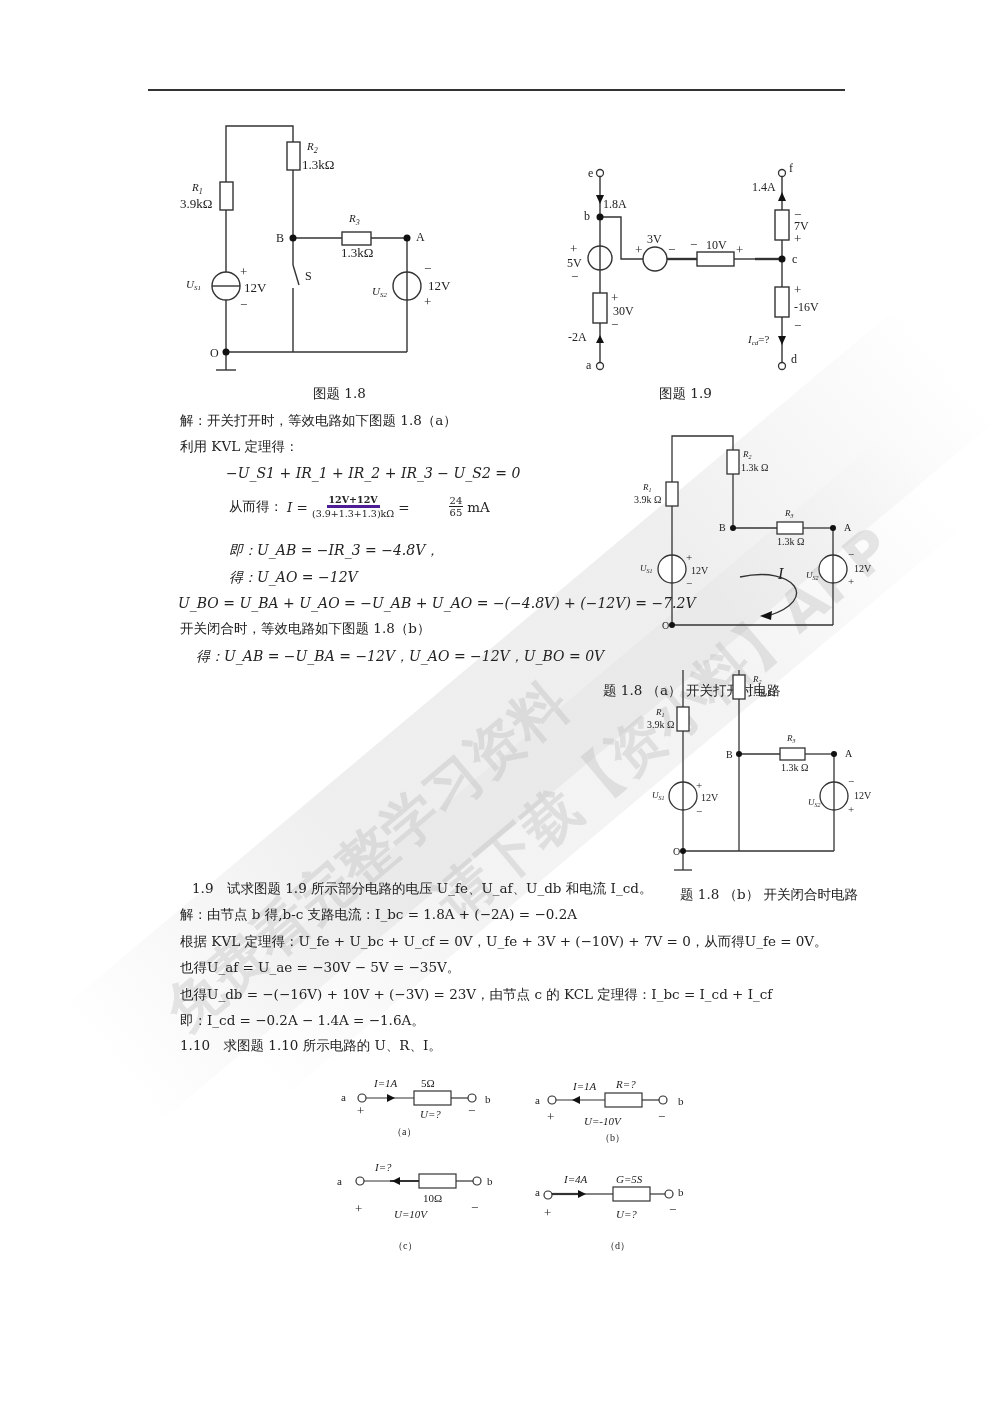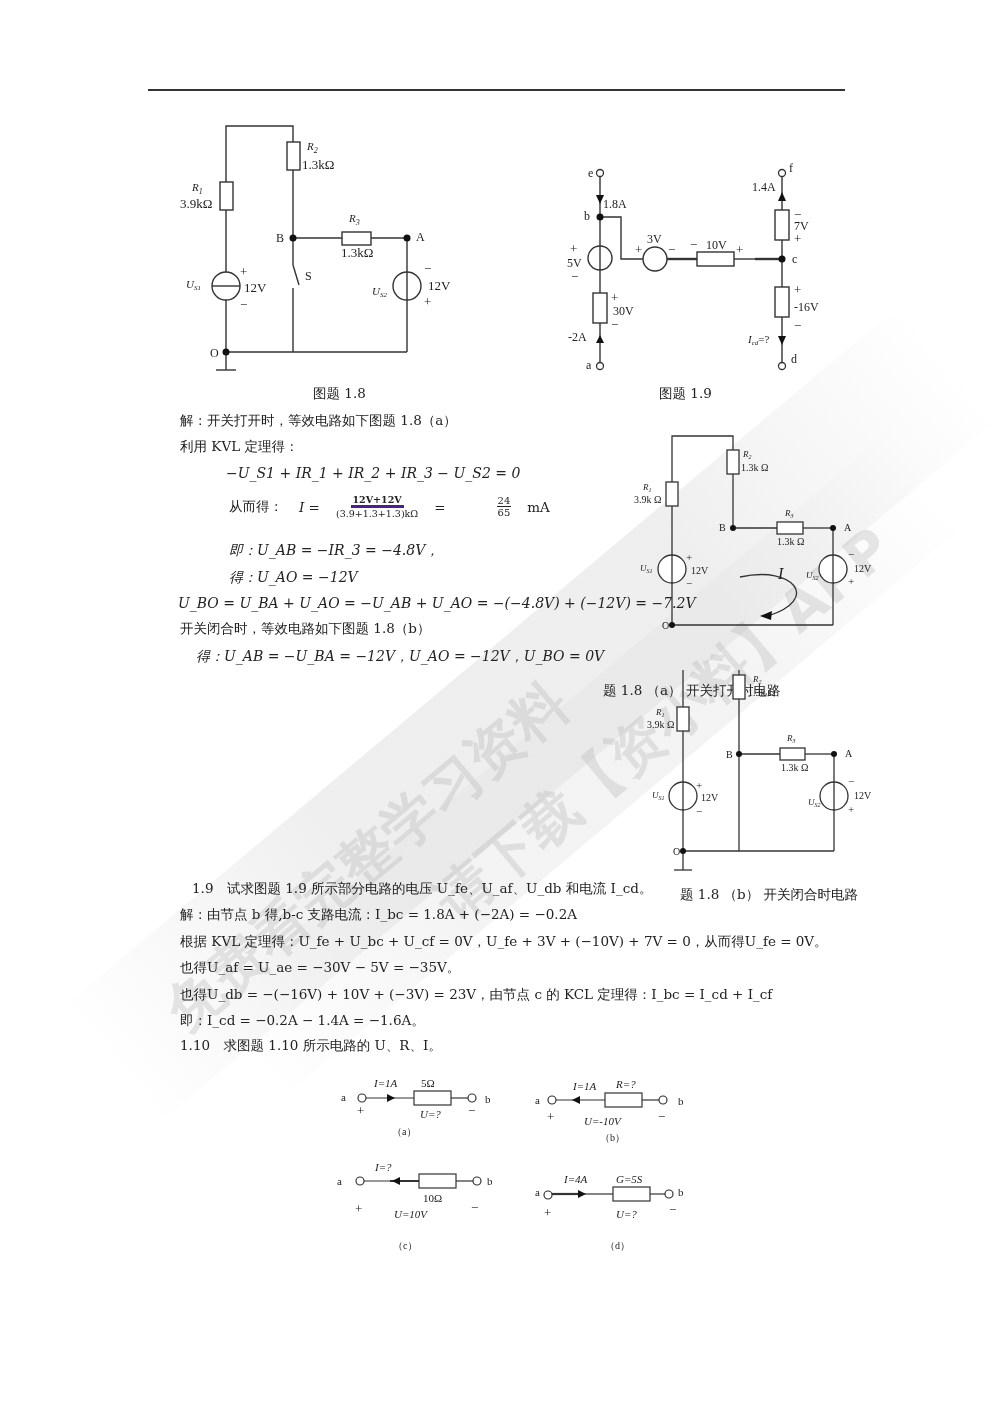--- a/index.html
+++ b/index.html
@@ -125,21 +125,21 @@
   <text x="244" y="156" font-size="12">-16V</text>
   <text x="244" y="175" font-size="13">−</text>
   <text x="198" y="188" font-size="11" font-style="italic"><tspan>I</tspan><tspan font-size="7" dy="2">cd</tspan><tspan dy="-2" font-style="normal">=?</tspan></text>
   <text x="241" y="208" font-size="12">d</text>
 </svg>
 <div class="cap" style="left:659px;top:385px;">图题 1.9</div>
 
 <div class="txt" style="left:180px;top:411px;">解：开关打开时，等效电路如下图题 1.8（a）</div>
 <div class="txt" style="left:180px;top:437px;">利用 KVL 定理得：</div>
 <div class="txt eq" style="left:226px;top:464px;font-size:14px;">−U_S1 + IR_1 + IR_2 + IR_3 − U_S2 = 0</div>
-<div class="abs" style="left:229px;top:494px;font-size:13.5px;display:flex;align-items:center;gap:16px;white-space:nowrap;">
+<div class="abs" style="left:229px;top:494px;font-size:13.5px;display:flex;align-items:center;gap:4px;white-space:nowrap;">
   <span>从而得：</span>
   <span class="eq">I =</span>
   <span style="display:inline-flex;flex-direction:column;align-items:center;font-size:9.5px;line-height:11px;">
     <span style="border-bottom:3px solid #4c1d95;padding:0 2px;font-weight:bold;">12V+12V</span>
     <span>(3.9+1.3+1.3)kΩ</span>
   </span>
   <span>=</span>
   <span style="display:inline-flex;flex-direction:column;align-items:center;font-size:10px;line-height:11px;margin-left:35px;">
     <span style="border-bottom:1px solid #222;padding:0 1px;">24</span>
     <span>65</span>

